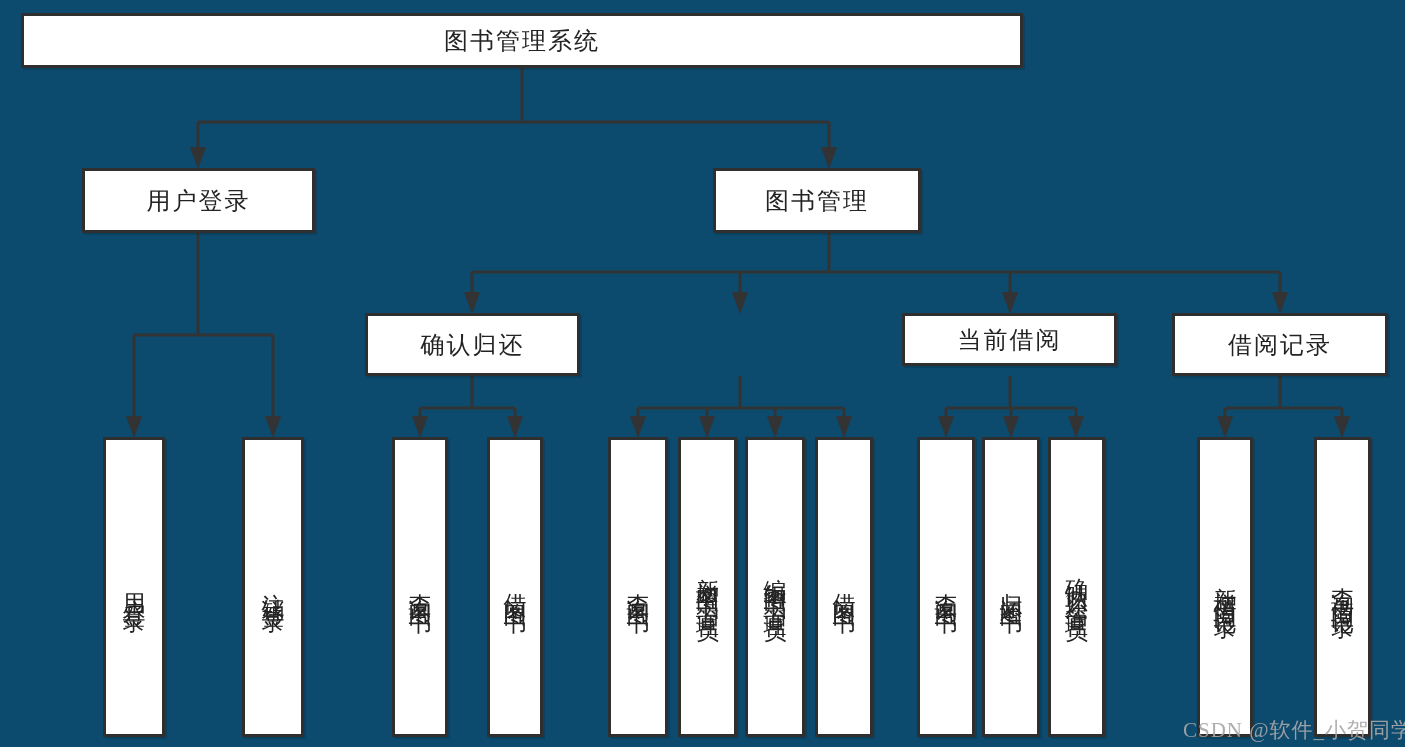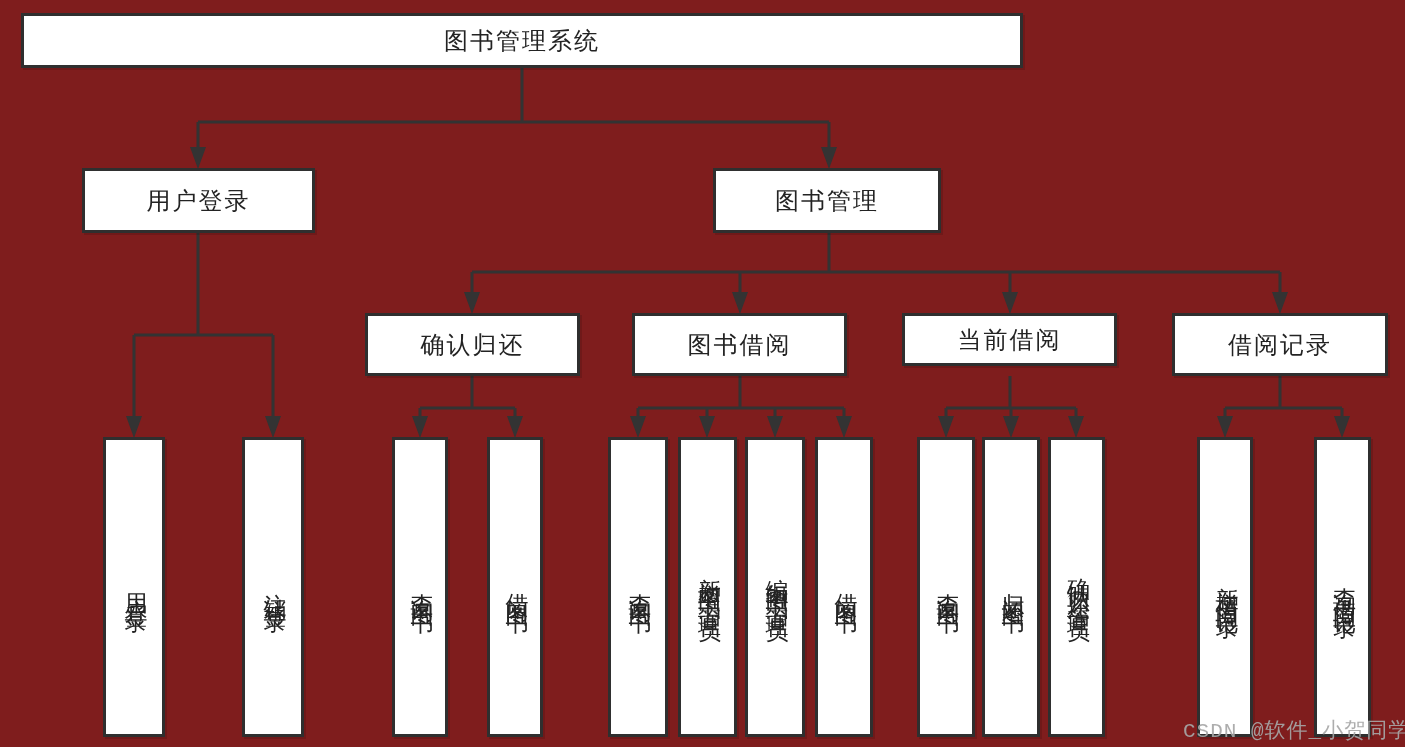--- a/index.html
+++ b/index.html
@@ -1,21 +1,21 @@
 <!DOCTYPE html>
 <html><head>
 <meta charset="utf-8">
 <style>
   html, body { margin: 0; padding: 0; background: #ffffff; }
   #canvas {
     position: relative;
     width: 1405px;
     height: 747px;
-    background: #7f1d1d;
-    font-family: Liberation Mono, monospace;
+    background: #0c4a6e;
+    font-family: Liberation Serif, serif;
     overflow: hidden;
   }
   #connectors {
     position: absolute;
     left: 0; top: 0;
     width: 1405px; height: 747px;
     pointer-events: none;
   }
   .node {
     position: absolute;
@@ -100,29 +100,26 @@
     </g>
   </svg>
 
   <div class="node h" style="left:21px;top:13px;width:1002px;height:55px">
     <span class="label">图书管理系统</span>
   </div>
 
   <div class="node h" style="left:82px;top:168px;width:233px;height:65px">
     <span class="label">用户登录</span>
   </div>
-  <div class="node h" style="left:713px;top:168px;width:228px;height:65px">
+  <div class="node h" style="left:713px;top:168px;width:208px;height:65px">
     <span class="label">图书管理</span>
   </div>
 
   <div class="node h" style="left:365px;top:313px;width:215px;height:63px">
     <span class="label">确认归还</span>
-  </div>
-  <div class="node h" style="left:632px;top:313px;width:215px;height:63px">
-    <span class="label">图书借阅</span>
   </div>
   <div class="node h" style="left:902px;top:313px;width:215px;height:53px">
     <span class="label">当前借阅</span>
   </div>
   <div class="node h" style="left:1172px;top:313px;width:216px;height:63px">
     <span class="label">借阅记录</span>
   </div>
 
   <div class="node v" style="left:103px;top:437px;width:62px;height:300px">
     <span class="label">用户登录</span>

